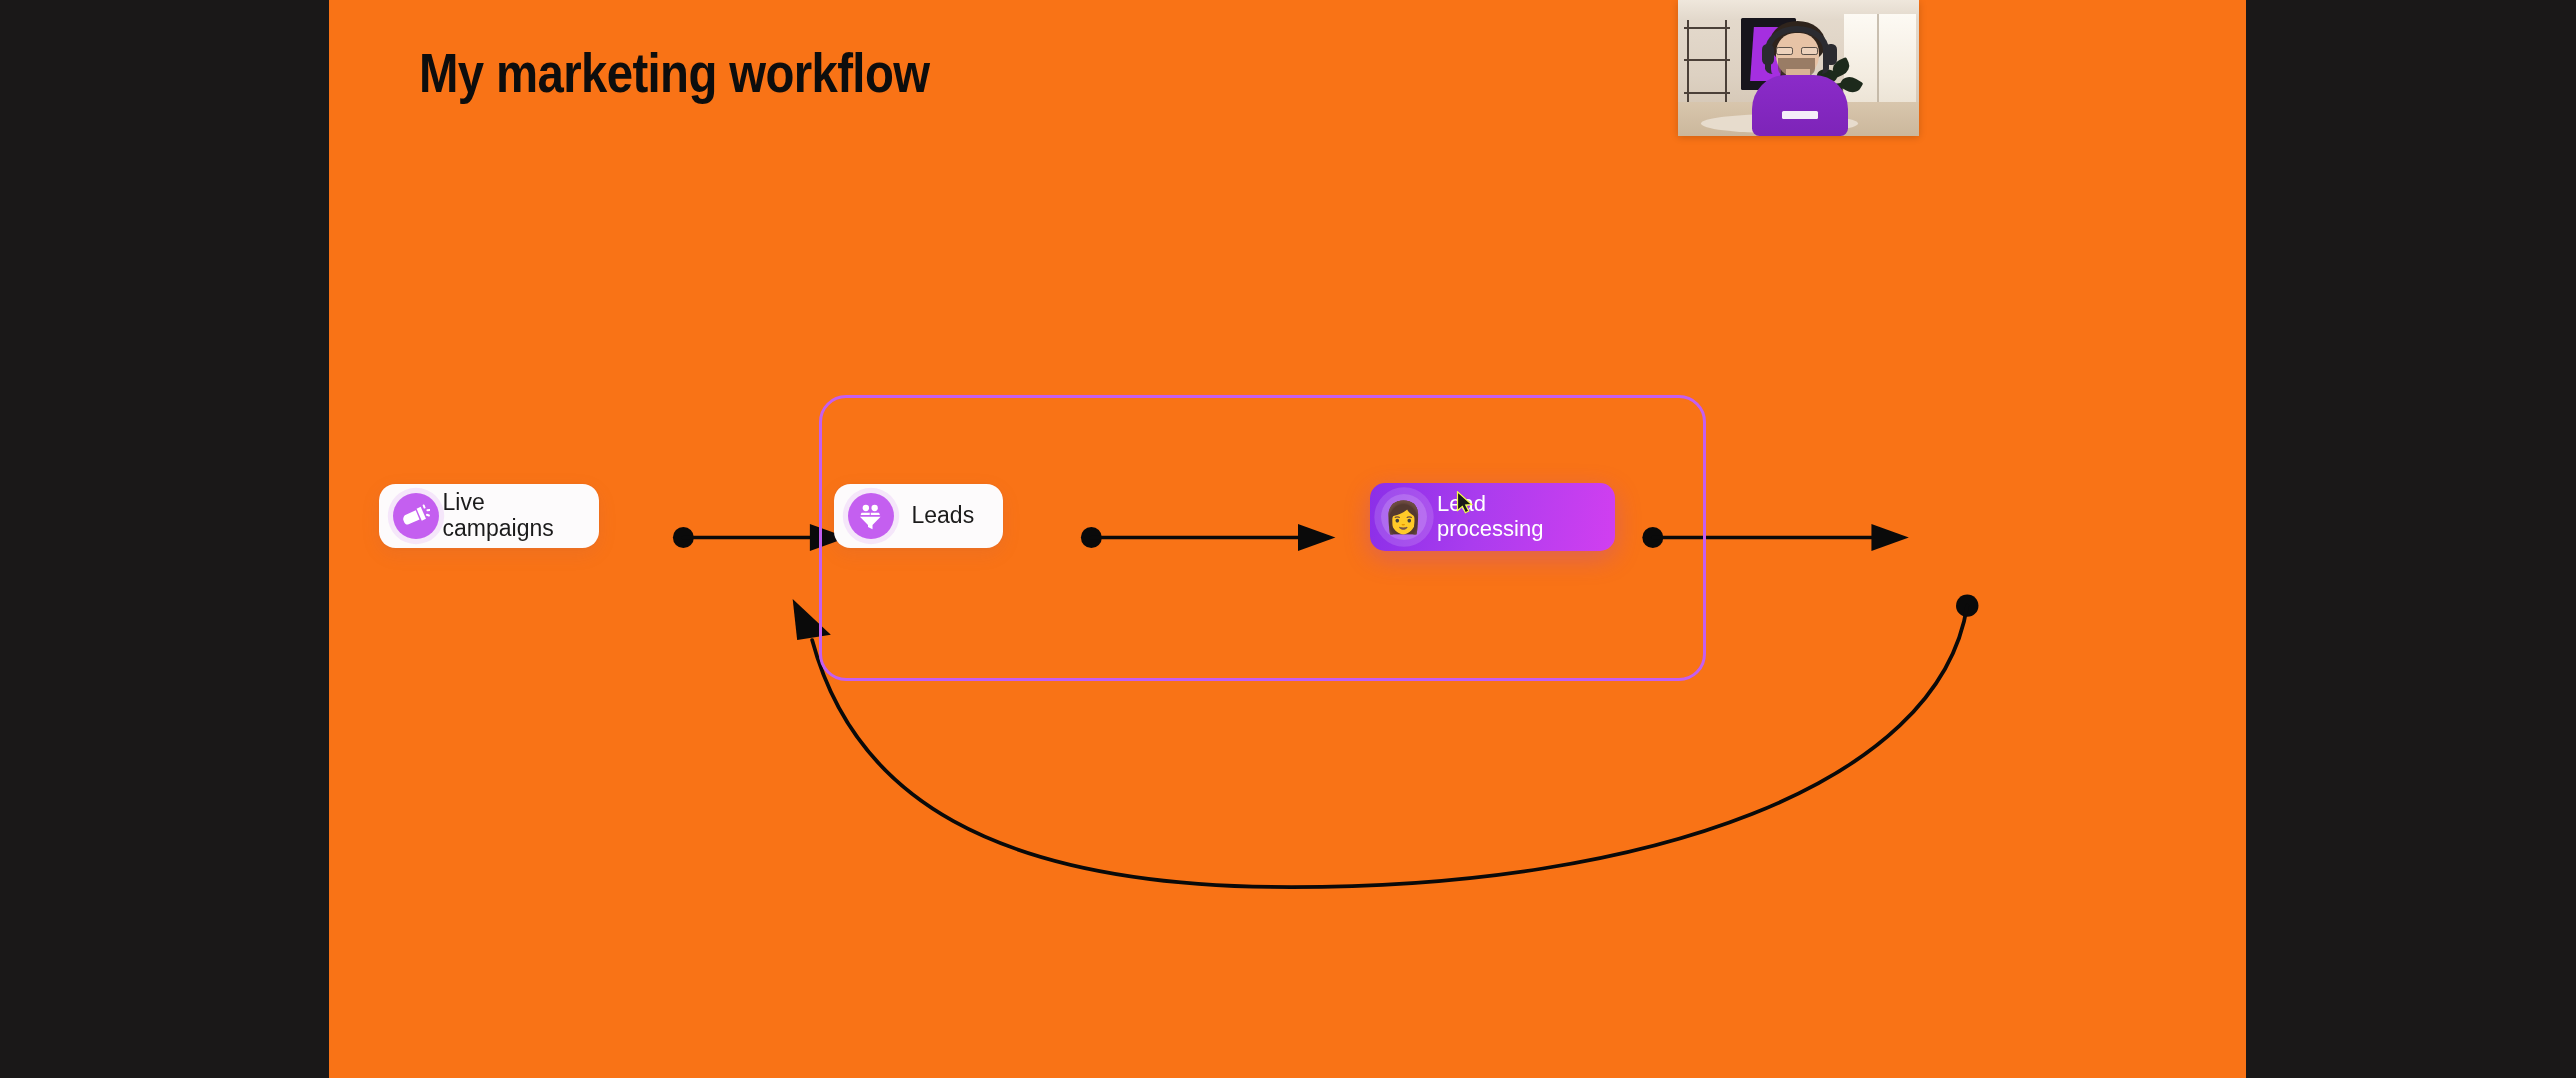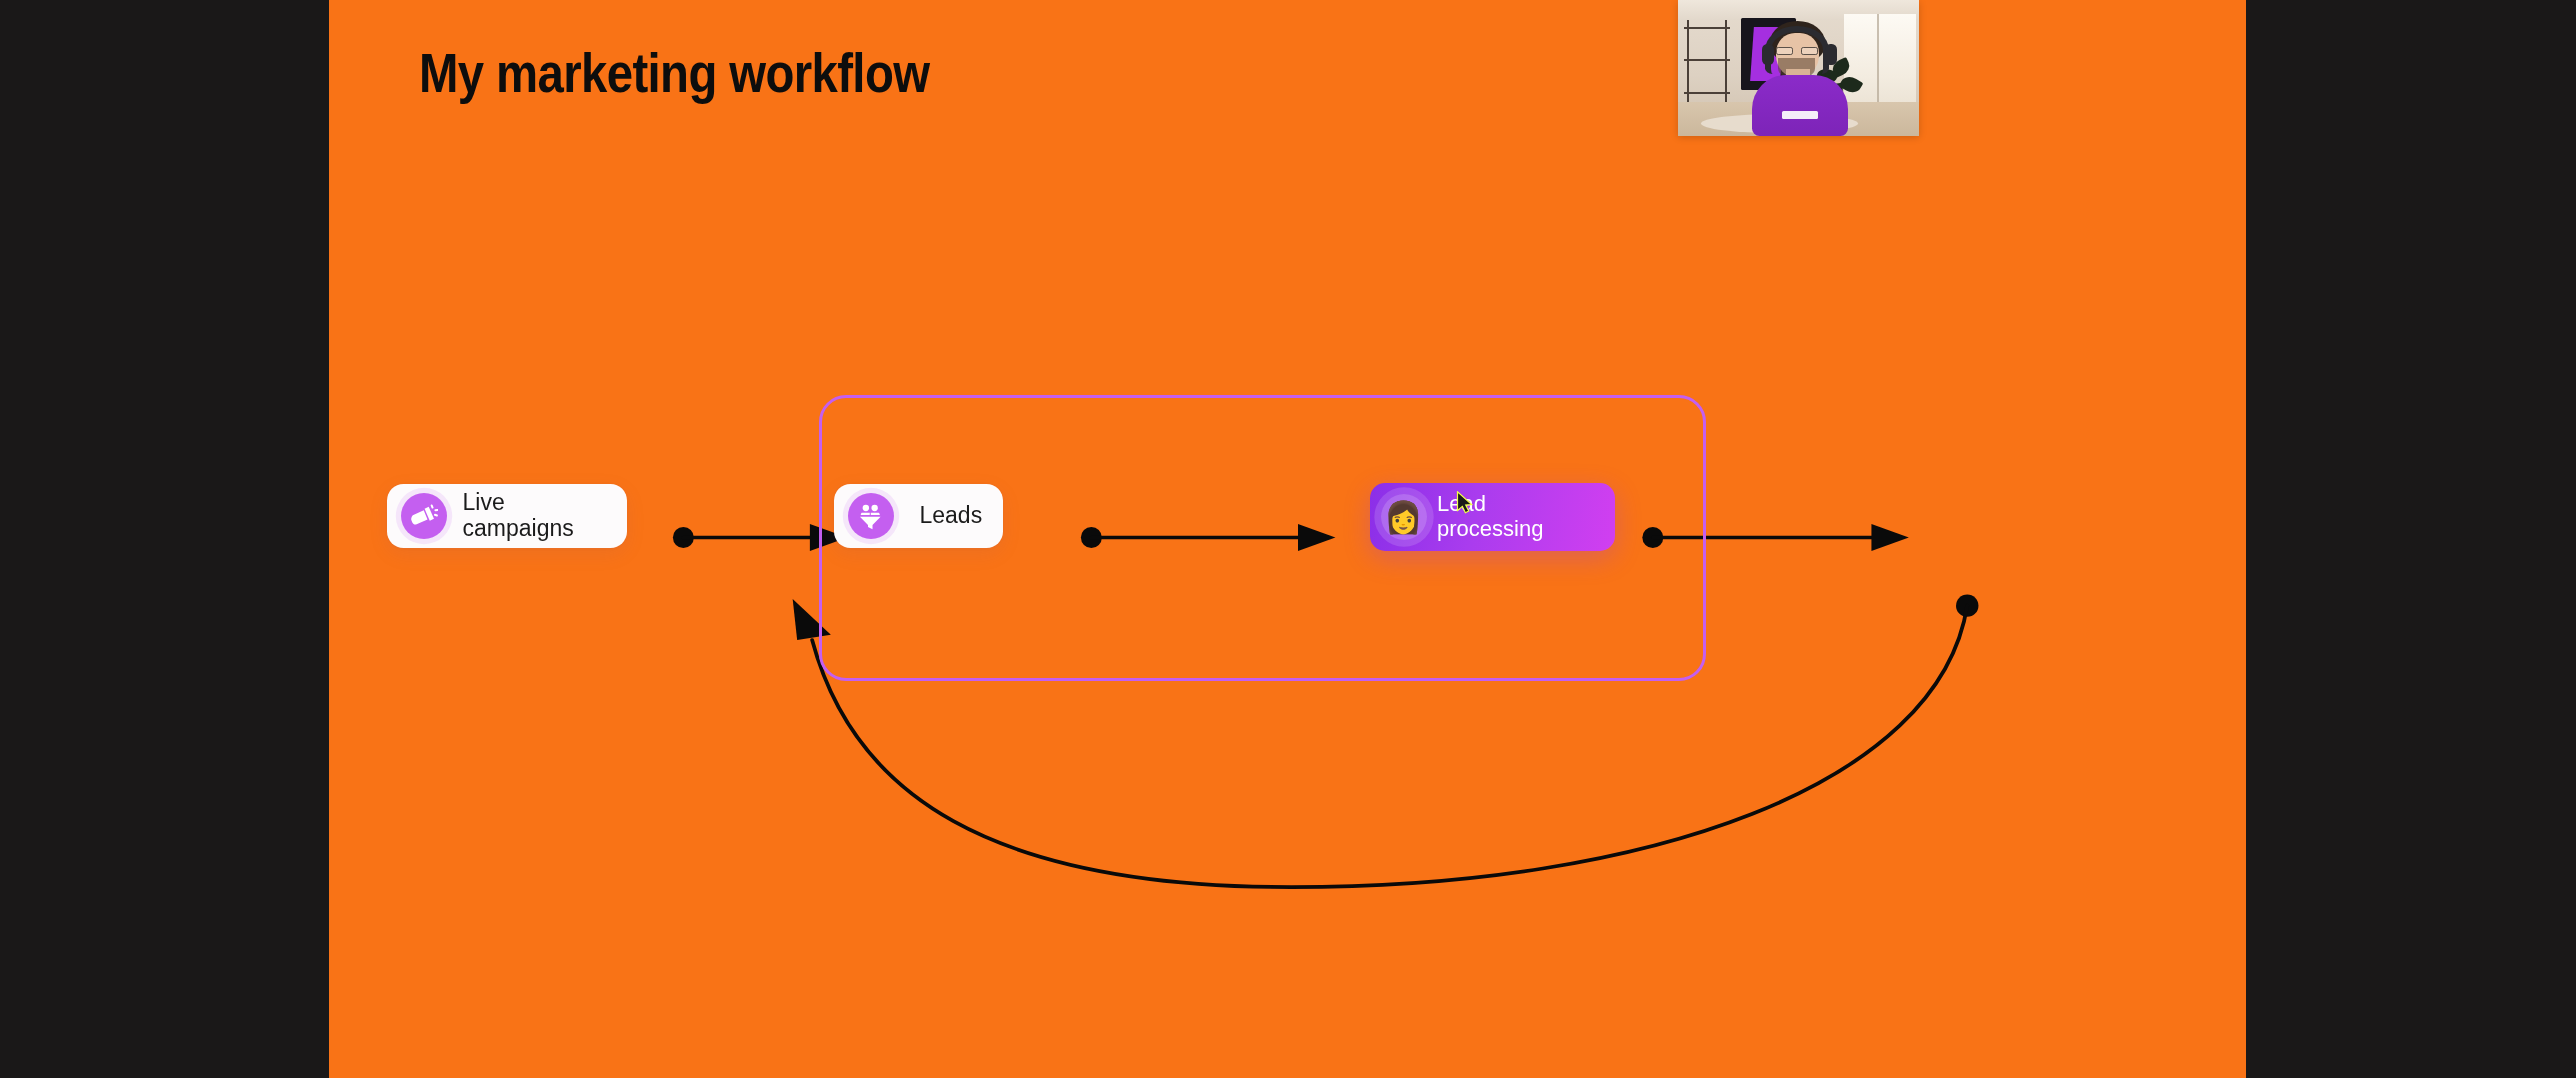--- a/index.html
+++ b/index.html
@@ -63,22 +63,22 @@
     background:#c45ff0;
     display:flex;align-items:center;justify-content:center;
     box-shadow:0 0 0 5.2px rgba(196,95,240,.13);
   }
   .node .badge svg{display:block;}
   .node .label{
     font-size:23px;color:#1b1b1b;white-space:pre-line;line-height:1.12;
   }
 
   
-  #node-live{left:58px;top:484px;width:240px;height:64px;padding:0 15px 0 13.5px;gap:16px;}
-  #node-leads{left:505px;top:484px;width:169px;height:64px;padding:0 15px 0 13.5px;gap:26px;}
+  #node-live{left:50px;top:484px;width:220px;height:64px;padding:0 15px 0 13.5px;gap:4px;}
+  #node-leads{left:505px;top:484px;width:169px;height:64px;padding:0 15px 0 13.5px;gap:18px;}
   #node-conversions{left:901px;top:484px;width:270px;height:64px;padding:0 15px 0 13.5px;gap:22.5px;}
 
   
   #node-lead-processing{
     left:1041px;top:483px;width:245px;height:68px;
     padding:0 10.5px 0 10.5px;gap:10.5px;
     background:linear-gradient(100deg,#8b2fe8 0%,#a93cee 42%,#d13ff0 100%);
     border-radius:15px;
     box-shadow:0 7.5px 25.5px rgba(160,60,230,.30);
   }

